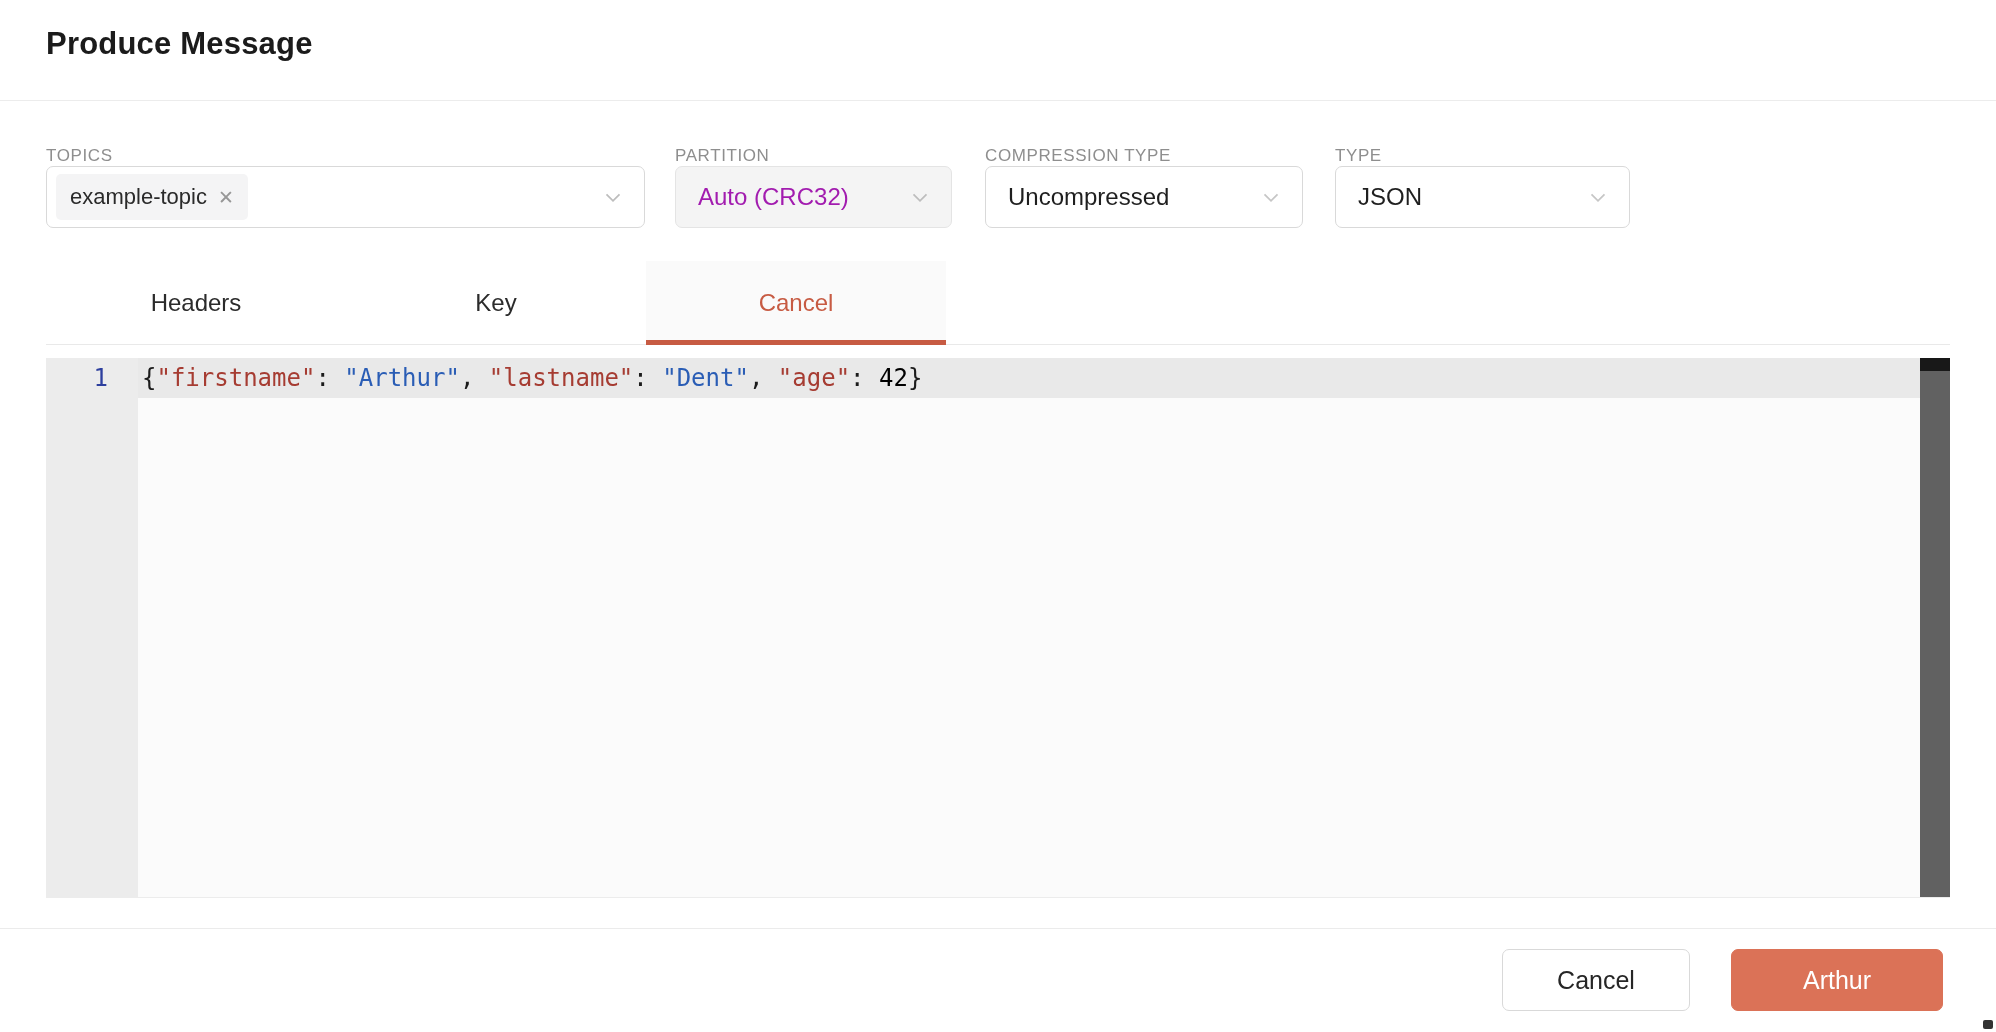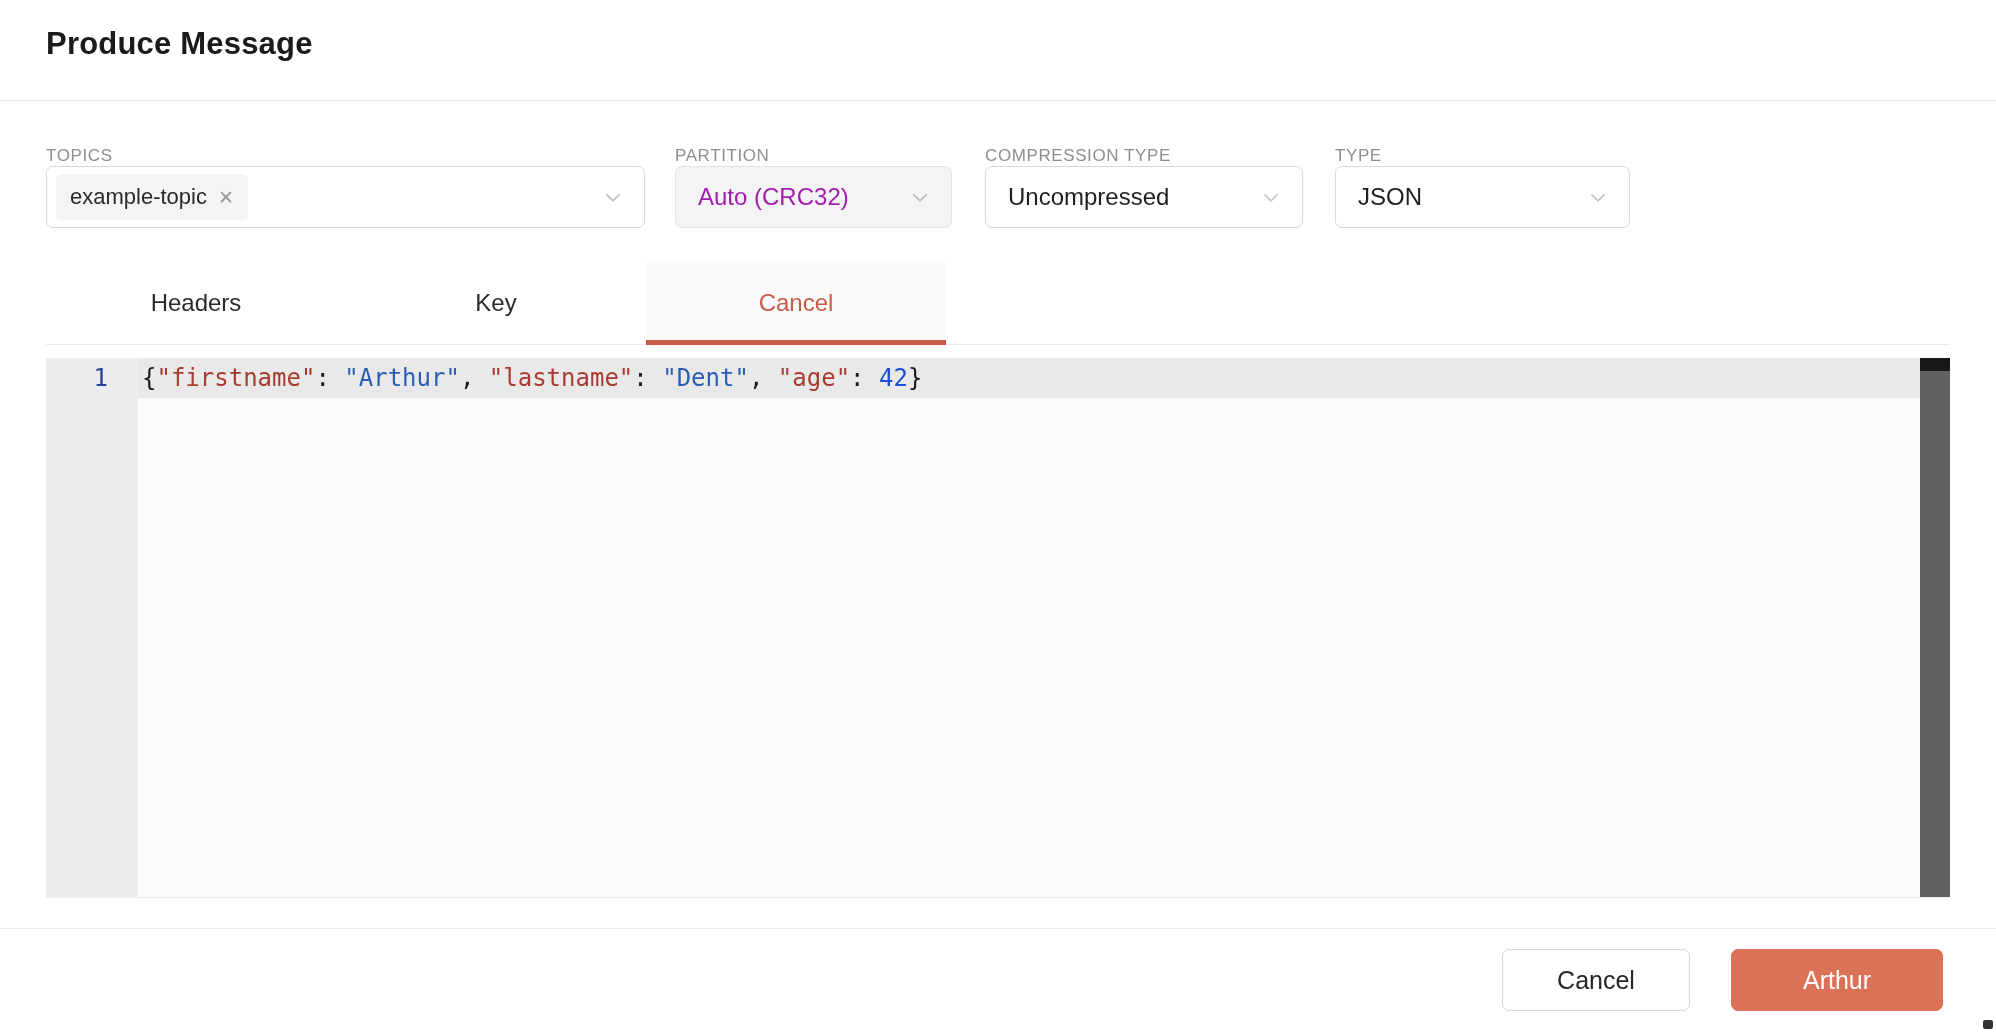--- a/index.html
+++ b/index.html
@@ -28,21 +28,21 @@
   .tab-underline{position:absolute;left:600px;top:79px;width:300px;height:5px;background:#c75b43;}
   
   .editor{position:absolute;left:46px;top:358px;width:1904px;height:540px;background:#fbfbfb;border-bottom:1px solid #ececec;box-sizing:border-box;}
   .gutter{position:absolute;left:0;top:0;width:92px;height:100%;background:#ececec;}
   .activeline{position:absolute;left:0;top:0;width:1874px;height:40px;background:#e9e9e9;}
   .lineno{position:absolute;left:0;top:0;width:62px;height:40px;line-height:40px;text-align:right;font-family:"DejaVu Sans Mono",monospace;font-size:24px;color:#2d3f9e;}
   .codeline{position:absolute;left:96px;top:0;height:40px;line-height:40px;white-space:pre;font-family:"DejaVu Sans Mono",monospace;font-size:24px;}
   .tk-punct{color:#1b1b1b;}
   .tk-key{color:#a63c32;}
   .tk-str{color:#2a5db5;}
-  .tk-num{color:#1d4ed8;}
+  .tk-num{color:#000000;}
   .vscroll{position:absolute;right:0;top:0;width:30px;height:100%;background:#616161;}
   .vthumb{position:absolute;left:0;top:0;width:100%;height:13px;background:#181818;}
   
   .footer{position:absolute;left:0;top:928px;width:1996px;height:104px;border-top:1px solid #ebebeb;background:#fff;}
   .btn{position:absolute;top:20px;height:62px;box-sizing:border-box;border-radius:7px;display:flex;align-items:center;justify-content:center;font-size:25px;cursor:pointer;}
   .btn-cancel{left:1502px;width:188px;background:#fff;border:1px solid #d9d9d9;color:#262626;}
   .btn-publish{left:1731px;width:212px;background:#db7257;border:1px solid #db7257;color:#ffffff;}
   .corner-dot{position:absolute;right:3px;bottom:3px;width:10px;height:9px;background:#333;border-radius:2px;}
 </style>
 </head>

